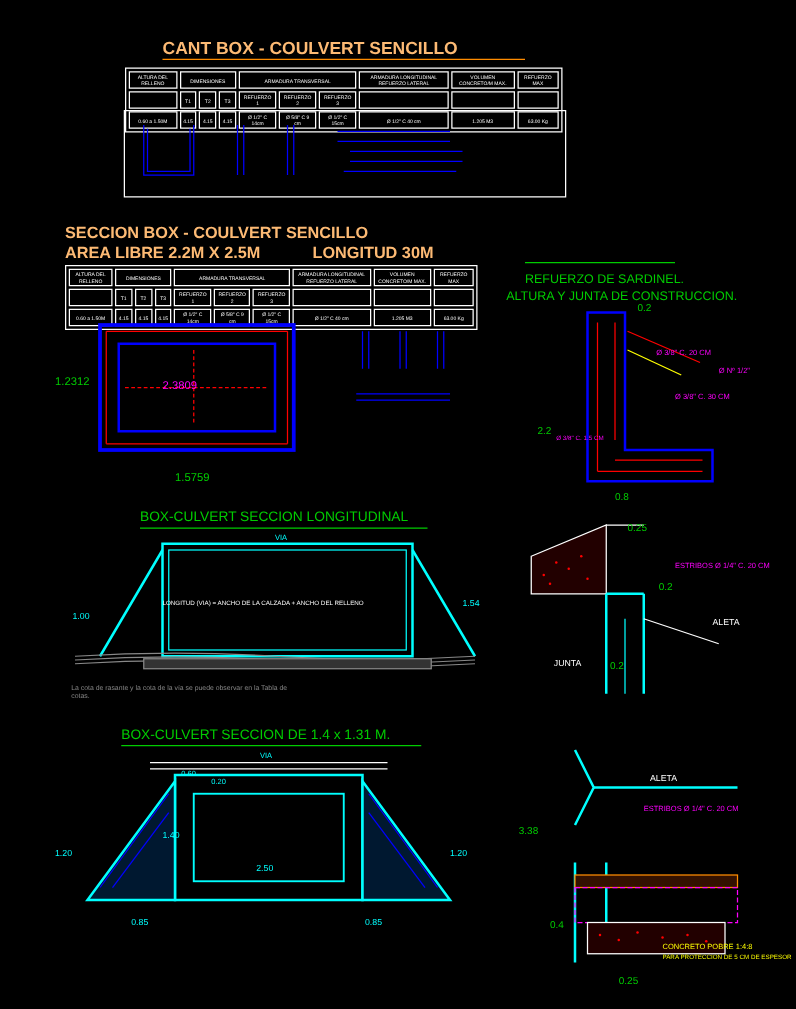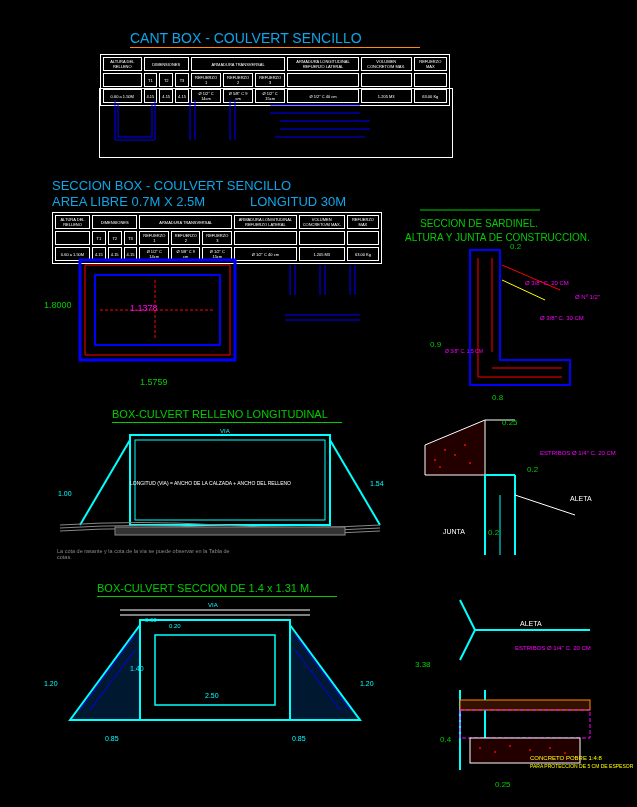--- a/index.html
+++ b/index.html
@@ -1,17 +1,17 @@
 <!DOCTYPE html>
 <html><head>
 <meta charset="utf-8">
 <style>
 body{margin:0;background:#000;font-family:Arial,sans-serif;width:637px;height:807px;position:relative;overflow:hidden}
 .t{position:absolute;white-space:nowrap}
-.orange{color:#0ea5e9;font-weight:normal}
+.orange{color:#fdba74;font-weight:bold}
 .green{color:#00cc00}
 .cyan{color:#00ffff}
 .white{color:#fff}
 .yellow{color:#ffff00}
 .magenta{color:#ff00ff}
 .gray{color:#888}
 .tbl{position:absolute;border:1px solid #fff;font-size:4px;color:#fff}
 .tbl td{border:1px solid #fff;padding:1px 2px;text-align:center}
 .lineh{position:absolute;height:1px;background:#fff}
 svg{position:absolute;overflow:visible}
@@ -68,21 +68,21 @@
 <line x1="135" y1="5" x2="135" y2="45" stroke="#0000ff"></line>
 <line x1="170" y1="10" x2="260" y2="10" stroke="#0000ff"></line>
 <line x1="170" y1="18" x2="260" y2="18" stroke="#0000ff"></line>
 <line x1="180" y1="26" x2="270" y2="26" stroke="#0000ff"></line>
 <line x1="180" y1="34" x2="270" y2="34" stroke="#0000ff"></line>
 <line x1="175" y1="42" x2="265" y2="42" stroke="#0000ff"></line>
 </svg>
 <div style="position:absolute;left:99px;top:88px;width:352px;height:68px;border:1px solid #fff"></div>
 
 <div class="t orange" style="left:52px;top:178px;font-size:13px">SECCION BOX - COULVERT SENCILLO</div>
-<div class="t orange" style="left:52px;top:194px;font-size:13px">AREA LIBRE 0.7M X 2.5M</div>
+<div class="t orange" style="left:52px;top:194px;font-size:13px">AREA LIBRE 2.2M X 2.5M</div>
 <div class="t orange" style="left:250px;top:194px;font-size:13px">LONGITUD  30M</div>
 
 <table class="tbl" style="left:52px;top:212px;width:330px">
 <tbody>
       <tr>
         <td>ALTURA DEL RELLENO</td>
         <td colspan="3">DIMENSIONES</td>
         <td colspan="3">ARMADURA TRANSVERSAL</td>
         <td>ARMADURA LONGITUDINAL REFUERZO LATERAL</td>
         <td>VOLUMEN CONCRETO/M MAX.</td>
@@ -118,57 +118,57 @@
 <svg style="left:70px;top:250px" width="200" height="130">
 <rect x="10" y="10" width="155" height="100" stroke="#0000ff" fill="none" stroke-width="3"></rect>
 <rect x="25" y="25" width="125" height="70" stroke="#0000ff" fill="none" stroke-width="2"></rect>
 <line x1="15" y1="15" x2="160" y2="15" stroke="#ff0000" stroke-width="1"></line>
 <line x1="15" y1="105" x2="160" y2="105" stroke="#ff0000" stroke-width="1"></line>
 <line x1="15" y1="15" x2="15" y2="105" stroke="#ff0000"></line>
 <line x1="160" y1="15" x2="160" y2="105" stroke="#ff0000"></line>
 <line x1="30" y1="60" x2="145" y2="60" stroke="#ff0000" stroke-dasharray="3 2"></line>
 <line x1="85" y1="30" x2="85" y2="90" stroke="#ff0000" stroke-dasharray="3 2"></line>
 </svg>
-<div class="t green" style="left:44px;top:300px;font-size:9px">1.8000</div>
-<div class="t magenta" style="left:130px;top:303px;font-size:9px">1.1378</div>
+<div class="t green" style="left:44px;top:300px;font-size:9px">1.2312</div>
+<div class="t magenta" style="left:130px;top:303px;font-size:9px">2.3809</div>
 <div class="t green" style="left:140px;top:377px;font-size:9px">1.5759</div>
 
 <svg style="left:280px;top:260px" width="90" height="110">
 <line x1="10" y1="5" x2="10" y2="35" stroke="#0000ff"></line>
 <line x1="15" y1="5" x2="15" y2="35" stroke="#0000ff"></line>
 <line x1="40" y1="5" x2="40" y2="35" stroke="#0000ff"></line>
 <line x1="45" y1="5" x2="45" y2="35" stroke="#0000ff"></line>
 <line x1="70" y1="5" x2="70" y2="35" stroke="#0000ff"></line>
 <line x1="75" y1="5" x2="75" y2="35" stroke="#0000ff"></line>
 <line x1="5" y1="55" x2="80" y2="55" stroke="#0000ff"></line>
 <line x1="5" y1="60" x2="80" y2="60" stroke="#0000ff"></line>
 </svg>
 
-<div class="t green" style="left:420px;top:218px;font-size:10px">SECCION DE SARDINEL.</div>
+<div class="t green" style="left:420px;top:218px;font-size:10px">REFUERZO DE SARDINEL.</div>
 <div class="t green" style="left:405px;top:232px;font-size:10px">ALTURA Y JUNTA DE CONSTRUCCION.</div>
 
 <svg style="left:420px;top:210px" width="190" height="190">
 <line x1="0" y1="0" x2="120" y2="0" stroke="#00cc00"></line>
 <path d="M50,40 L80,40 L80,150 L150,150 L150,175 L50,175 Z" stroke="#0000ff" fill="none" stroke-width="2"></path>
 <line x1="58" y1="48" x2="58" y2="167" stroke="#ff0000"></line>
 <line x1="72" y1="48" x2="72" y2="142" stroke="#ff0000"></line>
 <line x1="58" y1="167" x2="142" y2="167" stroke="#ff0000"></line>
 <line x1="72" y1="158" x2="142" y2="158" stroke="#ff0000"></line>
 <line x1="82" y1="55" x2="140" y2="80" stroke="#ff0000"></line>
 <line x1="82" y1="70" x2="125" y2="90" stroke="#ffff00"></line>
 </svg>
 <div class="t green" style="left:510px;top:242px;font-size:8px">0.2</div>
-<div class="t green" style="left:430px;top:340px;font-size:8px">0.9</div>
+<div class="t green" style="left:430px;top:340px;font-size:8px">2.2</div>
 <div class="t green" style="left:492px;top:393px;font-size:8px">0.8</div>
 <div class="t magenta" style="left:525px;top:280px;font-size:6px">Ø 3/8" C. 20 CM</div>
 <div class="t magenta" style="left:575px;top:294px;font-size:6px">Ø Nº 1/2"</div>
 <div class="t magenta" style="left:540px;top:315px;font-size:6px">Ø 3/8" C. 30 CM</div>
 <div class="t magenta" style="left:445px;top:348px;font-size:5px">Ø 3/8" C. 1.5 CM</div>
 
-<div class="t green" style="left:112px;top:408px;font-size:11px">BOX-CULVERT RELLENO LONGITUDINAL</div>
+<div class="t green" style="left:112px;top:408px;font-size:11px">BOX-CULVERT SECCION LONGITUDINAL</div>
 <div class="lineh" style="left:112px;top:422px;width:230px;background:#00cc00"></div>
 
 <svg style="left:60px;top:425px" width="320" height="130">
 <rect x="70" y="10" width="200" height="90" stroke="#00ffff" fill="none" stroke-width="2"></rect>
 <rect x="75" y="15" width="190" height="80" stroke="#00ffff" fill="none" stroke-width="1"></rect>
 <path d="M20,100 L70,15 M270,15 L320,100" stroke="#00ffff" fill="none" stroke-width="2"></path>
 <path d="M0,100 Q80,95 160,100 T320,100" stroke="#888" fill="none"></path>
 <path d="M0,103 Q80,98 160,103 T320,103" stroke="#888" fill="none"></path>
 <path d="M0,106 Q80,101 160,106 T320,106" stroke="#888" fill="none"></path>
 <rect x="55" y="102" width="230" height="8" fill="#333" stroke="#888"></rect>

